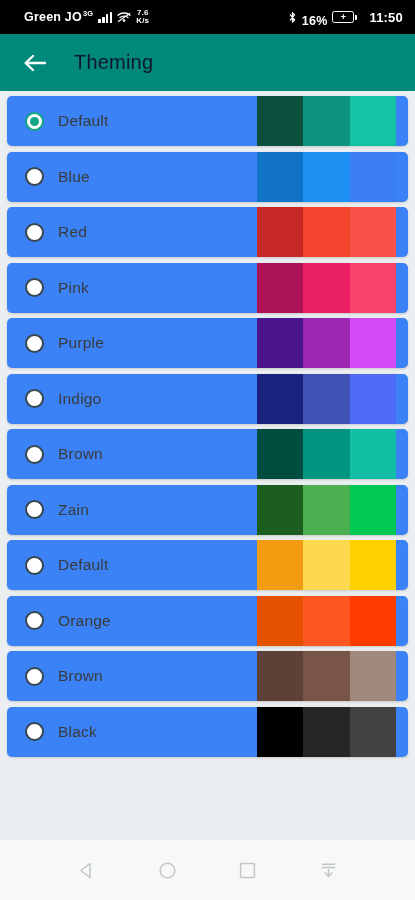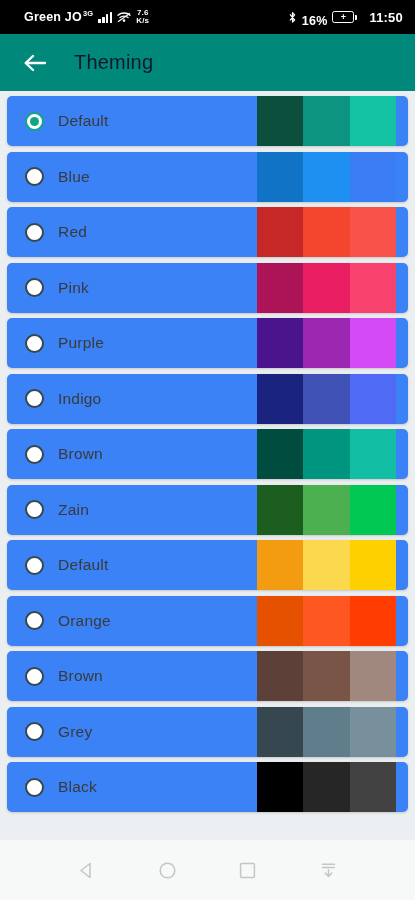--- a/index.html
+++ b/index.html
@@ -254,31 +254,20 @@
       <div class="swatches">
         <span style="background: rgb(93, 64, 55);"></span>
         <span style="background: rgb(121, 85, 72);"></span>
         <span style="background: rgb(161, 136, 127);"></span>
       </div>
     </div>
     <div class="theme-card">
       <div class="radio">
         <div class="dot"></div>
       </div>
-      <div class="theme-label">Grey</div>
-      <div class="swatches">
-        <span style="background: rgb(55, 71, 79);"></span>
-        <span style="background: rgb(96, 125, 139);"></span>
-        <span style="background: rgb(120, 144, 156);"></span>
-      </div>
-    </div>
-    <div class="theme-card">
-      <div class="radio">
-        <div class="dot"></div>
-      </div>
       <div class="theme-label">Black</div>
       <div class="swatches">
         <span style="background: rgb(0, 0, 0);"></span>
         <span style="background: rgb(38, 38, 38);"></span>
         <span style="background: rgb(66, 66, 66);"></span>
       </div>
     </div>
   </div>
 
 <div class="navbar">

